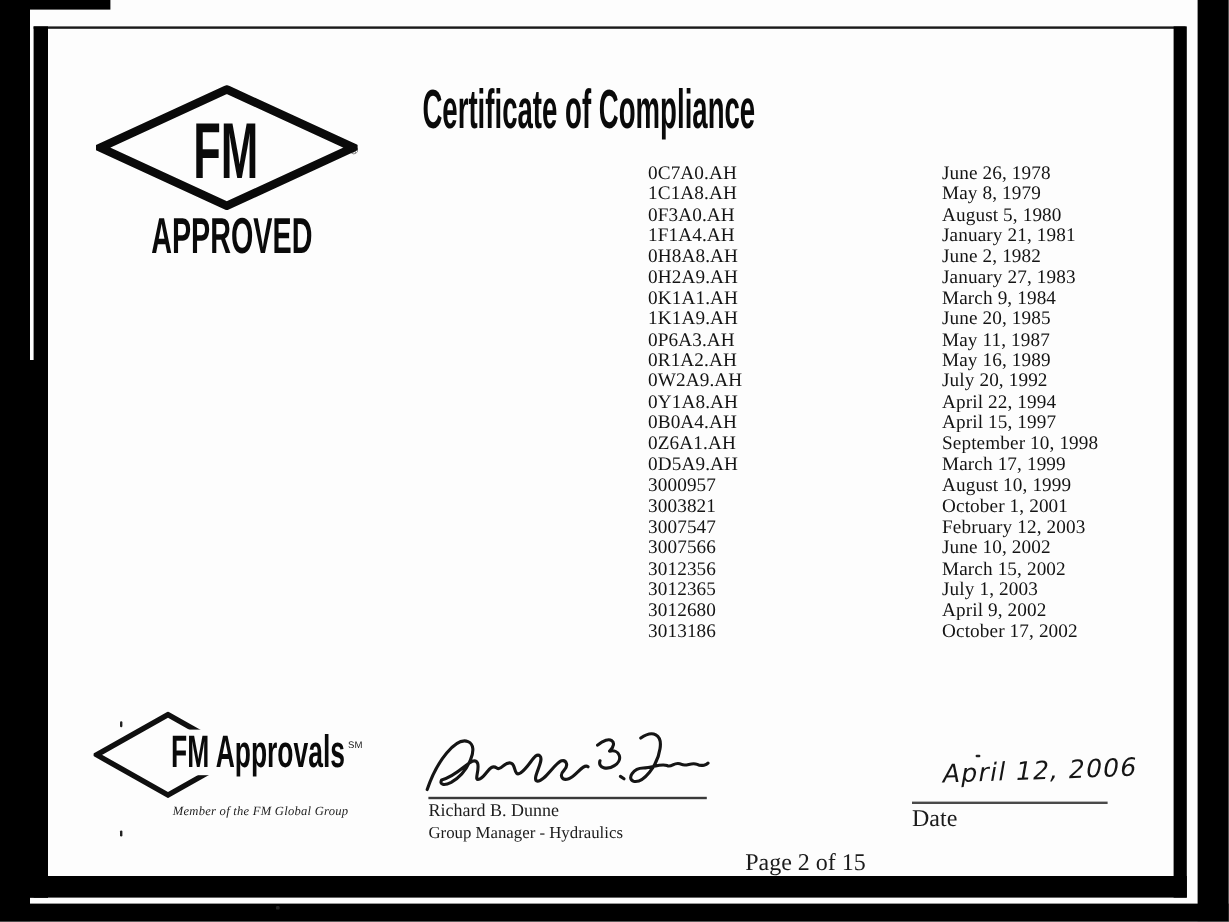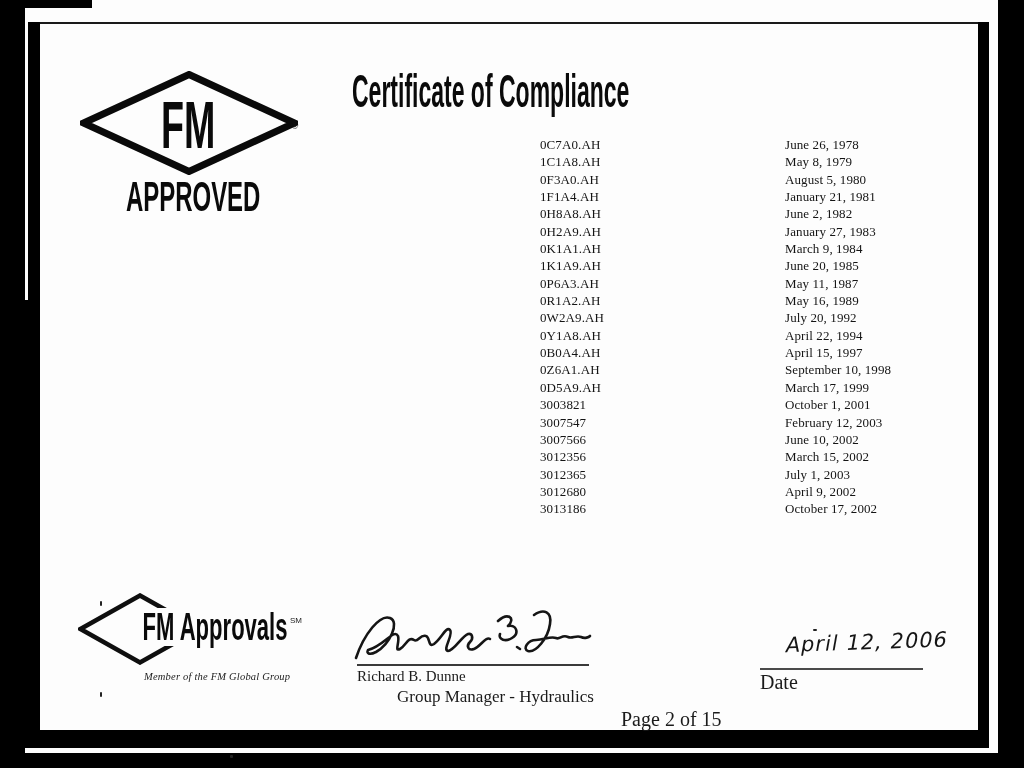--- a/index.html
+++ b/index.html
@@ -28,41 +28,41 @@
   .doc-title{left:352px;top:68px;font-size:46px;transform:scaleX(0.50);}
 
   
   .fm-diamond{position:absolute;left:80px;top:71px;}
   .fm-text{left:161px;top:92px;font-size:66px;transform:scaleX(0.57);}
   .fm-reg{position:absolute;left:291px;top:120px;font-size:10px;font-family:"Liberation Serif",serif;color:#111;}
   .fm-approved{left:126px;top:176px;font-size:42px;transform:scaleX(0.57);}
 
   
   .records{
-    position:absolute;left:540px;top:136px;font-size:13px;line-height:17.35px;
+    position:absolute;left:540px;top:136px;font-size:16px;line-height:17.35px;
     color:#141414;letter-spacing:0.1px;
   }
   .record-row{white-space:nowrap;}
   .record-id{display:inline-block;width:245px;}
   .record-date{display:inline-block;}
 
   
   .fma-diamond{position:absolute;left:78px;top:593px;}
   .fma-text{left:142px;top:608px;font-size:38px;transform:scaleX(0.58);background:#fdfdfd;padding:0 3px 0 1px;}
   .fma-sm{position:absolute;left:290px;top:616px;font-size:8px;font-family:Liberation Sans, sans-serif;color:#222;}
   .fma-member{
     position:absolute;left:144px;top:671px;font-size:10.5px;font-style:italic;
     letter-spacing:0.2px;color:#222;white-space:nowrap;text-align:center;
   }
 
   
   .sig-svg{position:absolute;left:350px;top:606px;}
   .sig-rule{position:absolute;left:357px;top:664px;width:232px;height:2px;background:#3a3a3a;}
   .sig-name{position:absolute;left:357px;top:668px;font-size:15px;white-space:nowrap;}
-  .sig-role{position:absolute;left:357px;top:687px;font-size:17px;white-space:nowrap;margin-left:40px;}
+  .sig-role{position:absolute;left:357px;top:687px;font-size:14px;white-space:nowrap;}
 
   .date-hand{
     position:absolute;left:788px;top:633px;font-size:21px;color:#151515;
     font-family:"DejaVu Sans",sans-serif;letter-spacing:1px;white-space:nowrap;
     transform:rotate(-2deg) skewX(-12deg);transform-origin:left top;
   }
   .date-rule{position:absolute;left:760px;top:668px;width:163px;height:2px;background:#4a4a4a;}
   .date-label{position:absolute;left:760px;top:671px;font-size:20px;}
 
   .page-num{position:absolute;left:621px;top:708px;font-size:20px;}
@@ -104,20 +104,21 @@
       <div class="record-row"><span class="record-id">0H2A9.AH</span><span class="record-date">January 27, 1983</span></div>
       <div class="record-row"><span class="record-id">0K1A1.AH</span><span class="record-date">March 9, 1984</span></div>
       <div class="record-row"><span class="record-id">1K1A9.AH</span><span class="record-date">June 20, 1985</span></div>
       <div class="record-row"><span class="record-id">0P6A3.AH</span><span class="record-date">May 11, 1987</span></div>
       <div class="record-row"><span class="record-id">0R1A2.AH</span><span class="record-date">May 16, 1989</span></div>
       <div class="record-row"><span class="record-id">0W2A9.AH</span><span class="record-date">July 20, 1992</span></div>
       <div class="record-row"><span class="record-id">0Y1A8.AH</span><span class="record-date">April 22, 1994</span></div>
       <div class="record-row"><span class="record-id">0B0A4.AH</span><span class="record-date">April 15, 1997</span></div>
       <div class="record-row"><span class="record-id">0Z6A1.AH</span><span class="record-date">September 10, 1998</span></div>
       <div class="record-row"><span class="record-id">0D5A9.AH</span><span class="record-date">March 17, 1999</span></div>
+      <div class="record-row"><span class="record-id">3000957</span><span class="record-date">August 10, 1999</span></div>
       <div class="record-row"><span class="record-id">3003821</span><span class="record-date">October 1, 2001</span></div>
       <div class="record-row"><span class="record-id">3007547</span><span class="record-date">February 12, 2003</span></div>
       <div class="record-row"><span class="record-id">3007566</span><span class="record-date">June 10, 2002</span></div>
       <div class="record-row"><span class="record-id">3012356</span><span class="record-date">March 15, 2002</span></div>
       <div class="record-row"><span class="record-id">3012365</span><span class="record-date">July 1, 2003</span></div>
       <div class="record-row"><span class="record-id">3012680</span><span class="record-date">April 9, 2002</span></div>
       <div class="record-row"><span class="record-id">3013186</span><span class="record-date">October 17, 2002</span></div>
     </div>
 
   <svg class="fma-diamond" width="124" height="72" viewBox="0 0 124 72">

